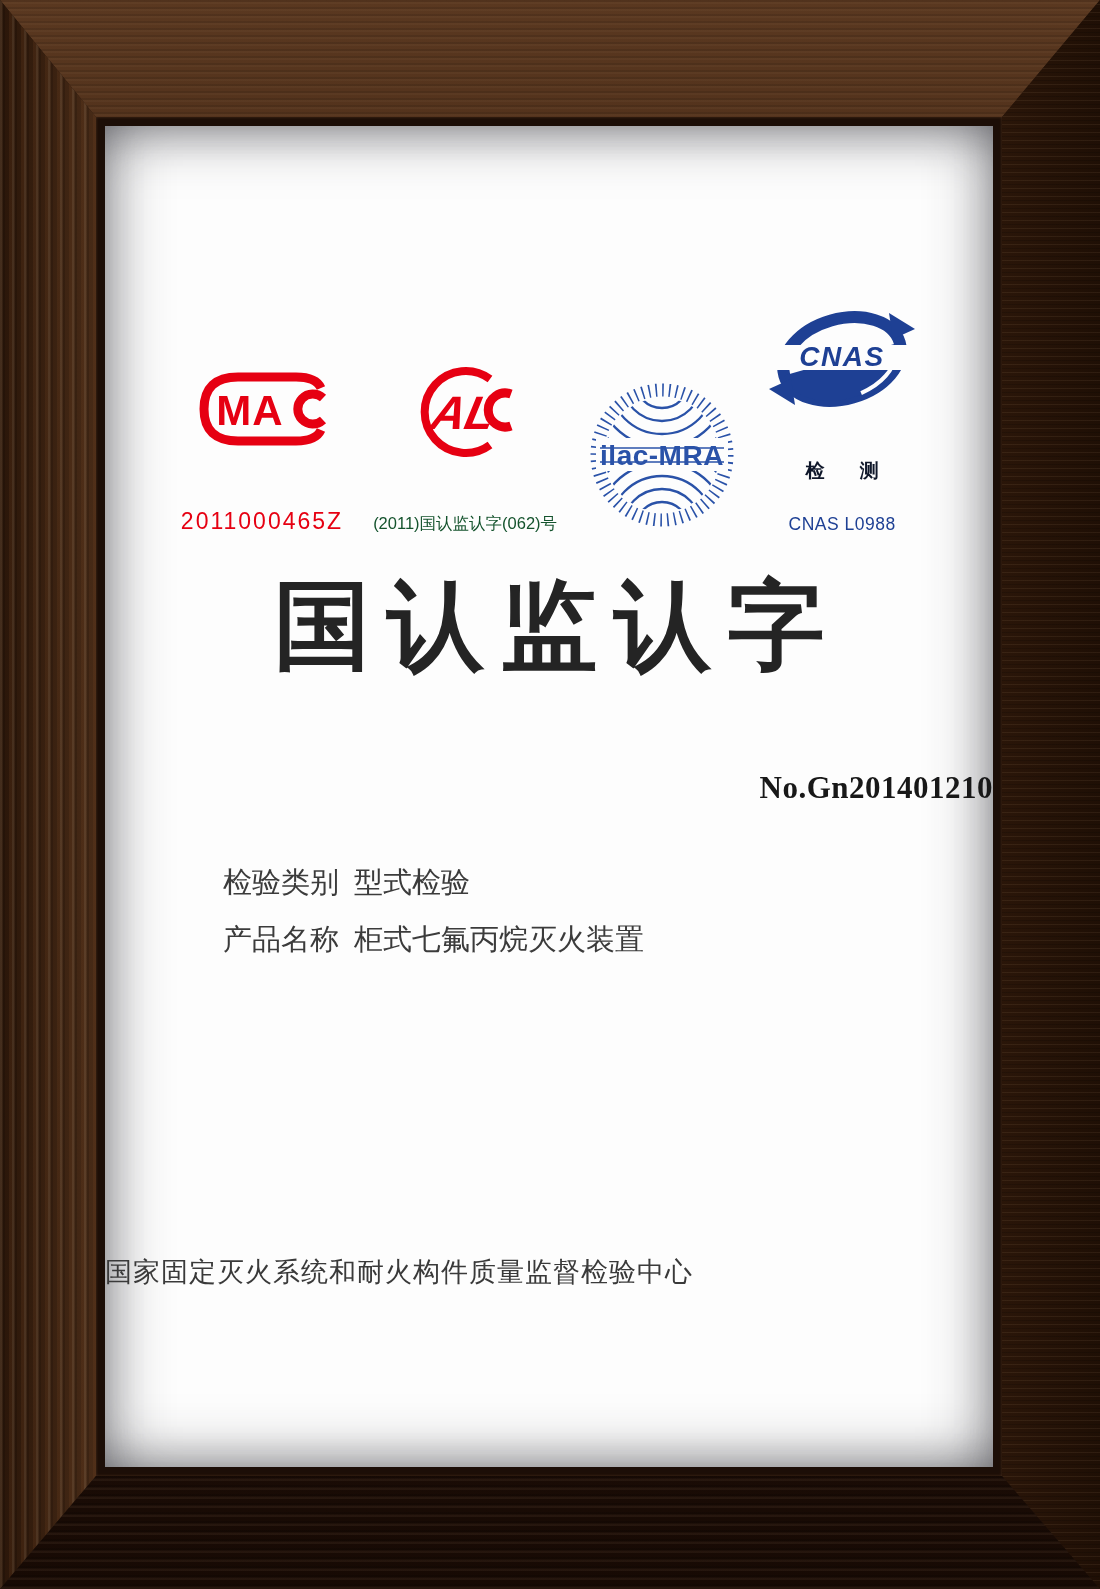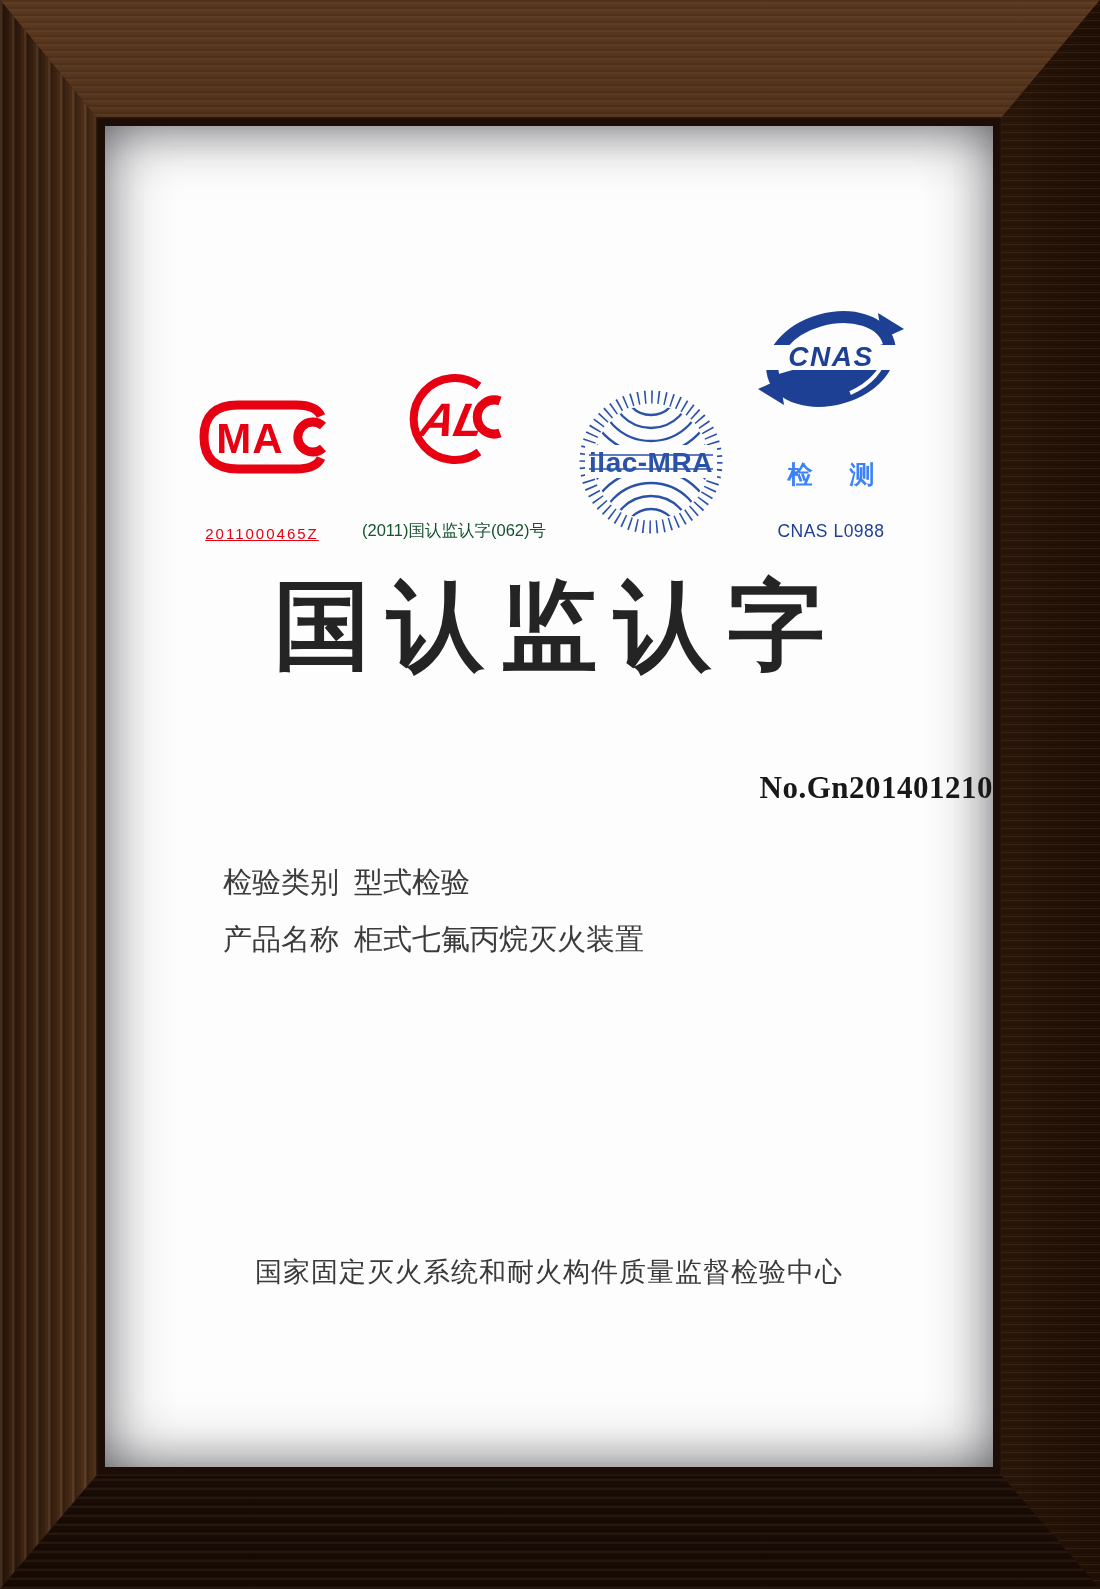--- a/index.html
+++ b/index.html
@@ -41,38 +41,38 @@
          box-shadow:
            inset 0 34px 55px -28px rgba(45,45,52,0.55),
            inset 38px 0 60px -32px rgba(45,45,52,0.45),
            inset -38px 0 60px -32px rgba(45,45,52,0.45),
            inset 0 -34px 55px -28px rgba(45,45,52,0.5);}
 
   
   .logos{position:absolute;left:0;top:181px;width:100%;display:flex;
          justify-content:center;align-items:flex-end;gap:30px;}
   .logo-block{display:flex;flex-direction:column;align-items:center;gap:29px;}
-  .cma-number{color:#e60012;font-size:15px;letter-spacing:2px;margin-top:5px;font-weight:500;text-decoration:underline;}
+  .cma-number{color:#e60012;font-size:23px;letter-spacing:2px;margin-top:16px;font-weight:500;}
   .cal-caption{color:#14532d;font-size:16.5px;margin-top:24px;font-weight:500;white-space:nowrap;}
-  .cnas-cn{color:#3b82f6;font-size:25px;font-weight:700;letter-spacing:15px;text-indent:15px;margin-top:4px;}
+  .cnas-cn{color:#0f172a;font-size:19px;font-weight:700;letter-spacing:15px;text-indent:15px;margin-top:4px;}
   .cnas-code{color:#1e4094;font-size:17.5px;font-weight:400;letter-spacing:.5px;margin-top:1px;}
 
   
   .doc-title{position:absolute;left:0;top:436px;width:100%;text-align:center;
              font-size:97px;font-weight:900;color:#242424;letter-spacing:.17em;text-indent:.17em;
              font-family:"Liberation Sans","DejaVu Sans",sans-serif;}
   .report-no{position:absolute;left:0;top:644px;width:100%;text-align:right;
              font-family:"Liberation Serif","DejaVu Serif",serif;
              font-size:31px;font-weight:700;color:#181818;letter-spacing:.5px;}
   .fields{position:absolute;left:118px;top:737px;}
   .field-row{display:flex;align-items:baseline;height:57px;
              font-size:29px;color:#3b3b3b;}
   .field-label{margin-right:15px;white-space:nowrap;}
   .field-value{white-space:nowrap;}
-  .footer-line{position:absolute;left:0;top:1128px;width:100%;text-align:center;
+  .footer-line{position:absolute;left:0;top:1128px;width:100%;
                font-size:27px;color:#3a3a3a;letter-spacing:1px;}
 </style>
 </head>
 <body>
 
 <div class="stage">
 
   <div class="strip top"></div>
   <div class="strip left"></div>
   <div class="strip right"></div>

